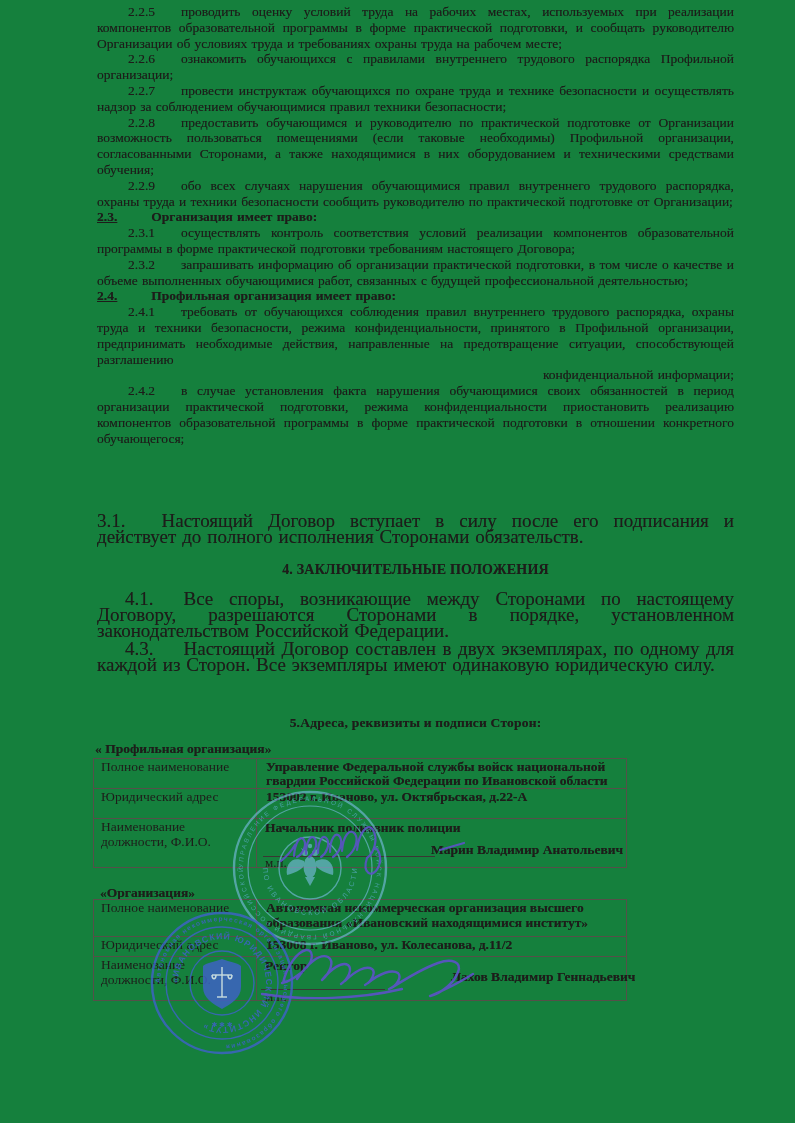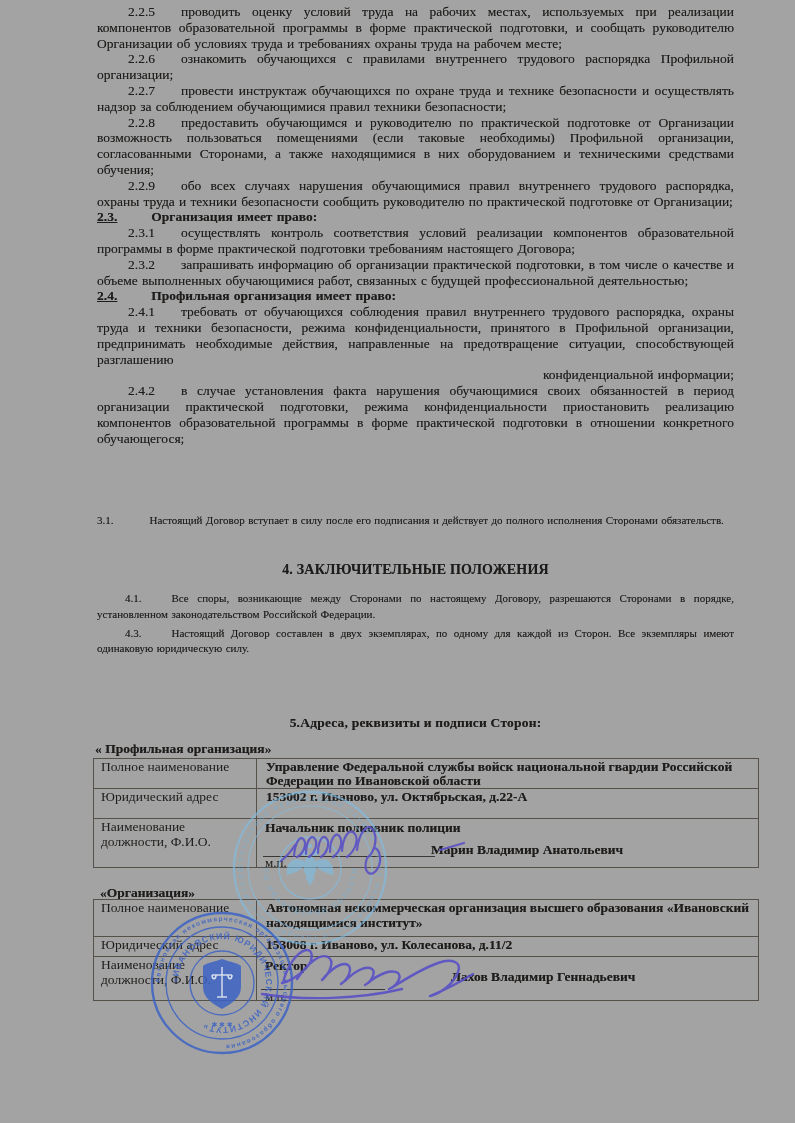--- a/index.html
+++ b/index.html
@@ -1,33 +1,33 @@
 <!DOCTYPE html>
 <html><head>
 <meta charset="utf-8">
 <style>
   html,body{margin:0;padding:0;}
   body{width:795px;height:1123px;background:#fbfaf5;font-family:"Liberation Serif","DejaVu Serif",serif;color:#1e1c1a;}
-  .page{position:relative;width:795px;height:1123px;overflow:hidden;background:#a3a3a3;}
+  .page{position:relative;width:795px;height:1123px;overflow:hidden;background:#15803d;}
   
   .clauses{position:absolute;left:97px;top:4px;width:637px;font-size:13.5px;line-height:15.8px;text-align:justify;word-spacing:.06em;text-shadow:0 0 .5px rgba(20,20,20,.45);}
   .clauses p{margin:0;}
   .pnum{white-space:nowrap;}
   .p-indent .pnum{margin-left:31px;margin-right:26px;}
   .p-head{font-weight:bold;}
   .p-head .pnum{margin-left:0;margin-right:34px;text-decoration:underline;}
   .p-plain{text-align:right;}
   .sec-title{position:absolute;left:97px;width:637px;text-align:center;font-weight:bold;font-size:14px;letter-spacing:.2px;margin:0;text-shadow:0 0 .5px rgba(20,20,20,.5);}
-  .sec-body{position:absolute;left:97px;width:637px;font-size:11px;line-height:15.8px;text-align:justify;word-spacing:.06em;text-shadow:0 0 .5px rgba(20,20,20,.45);}
+  .sec-body{position:absolute;left:97px;width:637px;font-size:19px;line-height:15.8px;text-align:justify;word-spacing:.06em;text-shadow:0 0 .5px rgba(20,20,20,.45);}
   .sec-body p{margin:0 0 3px 0;}
   .sec-body .flushnum{margin-right:36px;}
   .sec-body .innum{margin-left:28px;margin-right:30px;}
   .party-label{position:absolute;font-weight:bold;font-size:13.5px;margin:0;text-shadow:0 0 .5px rgba(20,20,20,.5);}
   
-  .ptable{position:absolute;left:93px;width:666px;border-collapse:collapse;table-layout:fixed;}
+  .ptable{position:absolute;left:93px;width:534px;border-collapse:collapse;table-layout:fixed;}
   .ptable td{border:1px solid #555049;vertical-align:top;font-size:13.5px;padding:1px 6px 0 7px;line-height:14.8px;}
   .ptable td.val{font-weight:bold;padding-left:9px;text-shadow:0 0 .4px rgba(20,20,20,.5);}
   .ptable td.sigcell{position:relative;padding:0;}
   .pos-title{position:absolute;left:8px;top:2px;font-weight:bold;white-space:nowrap;text-shadow:0 0 .4px rgba(20,20,20,.5);}
   .sig-line{position:absolute;border-top:1.4px solid #3a3734;}
   .fio{position:absolute;font-weight:bold;white-space:nowrap;text-shadow:0 0 .4px rgba(20,20,20,.5);}
   .mp{position:absolute;font-size:13px;}
   .overlay{position:absolute;left:0;top:0;pointer-events:none;}
 </style>
 </head>

